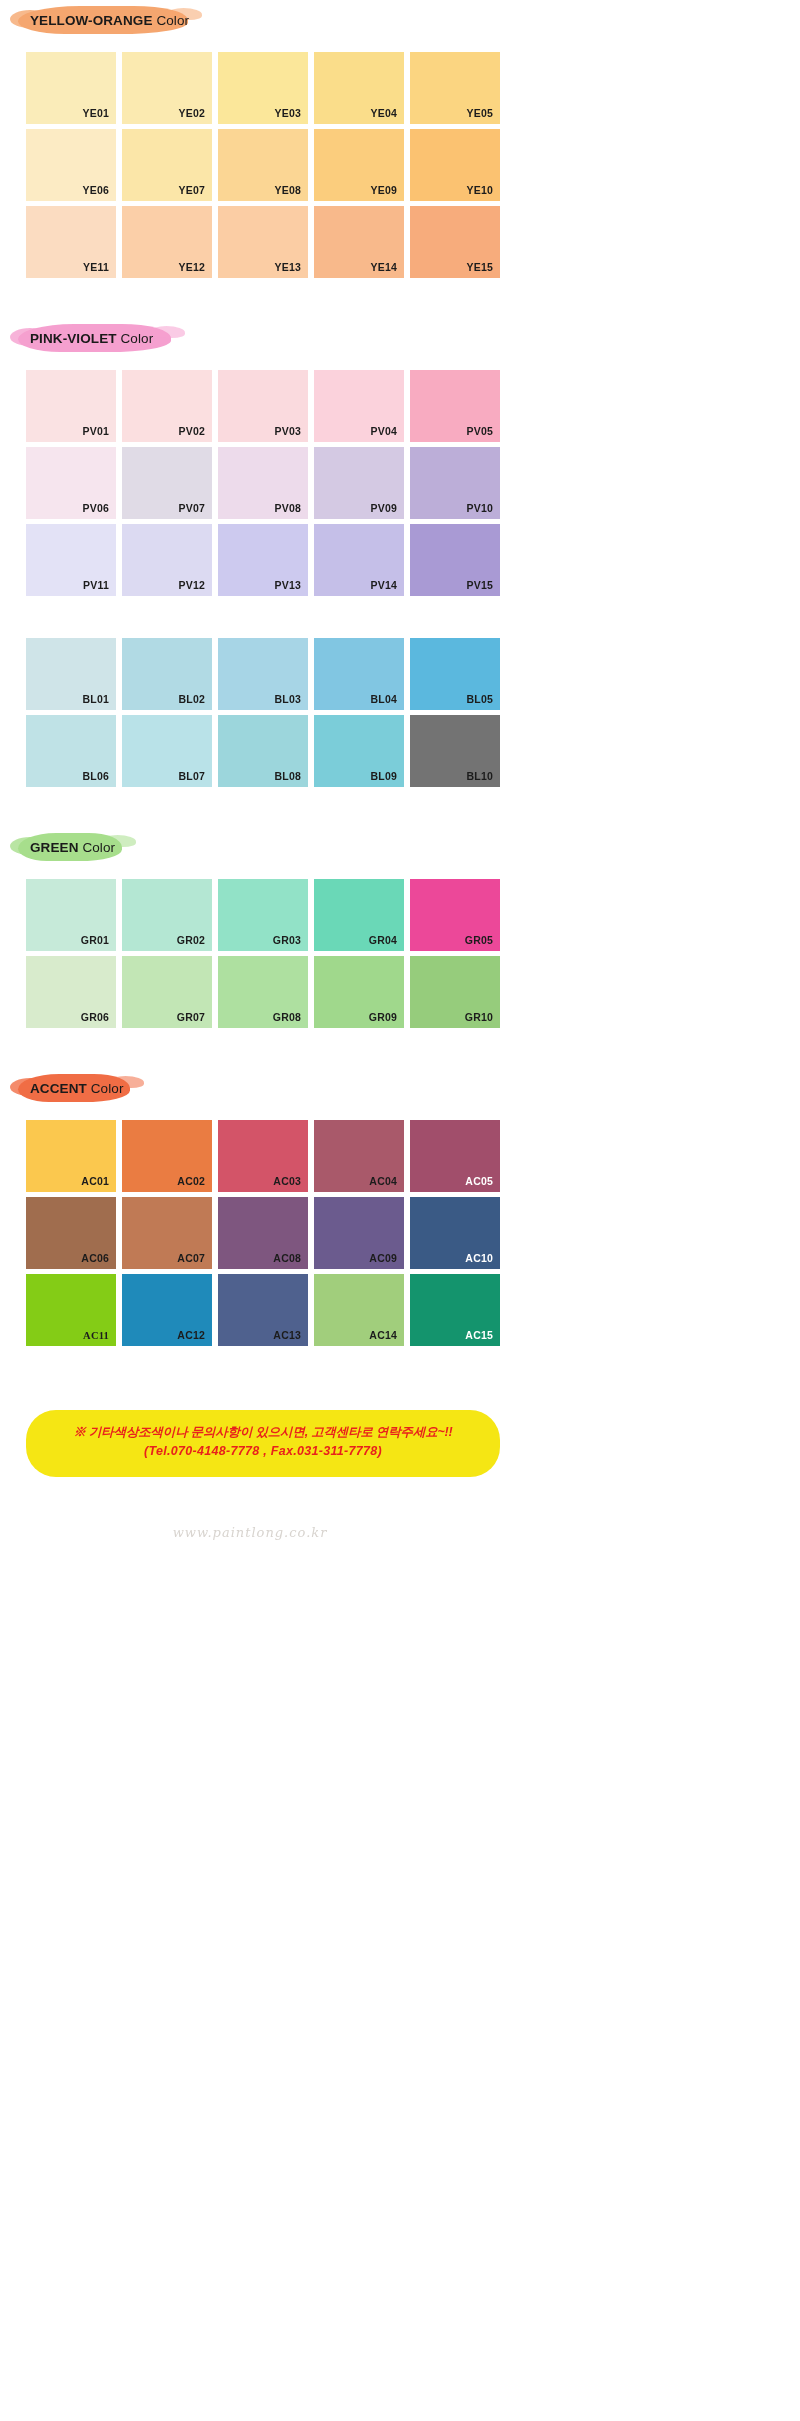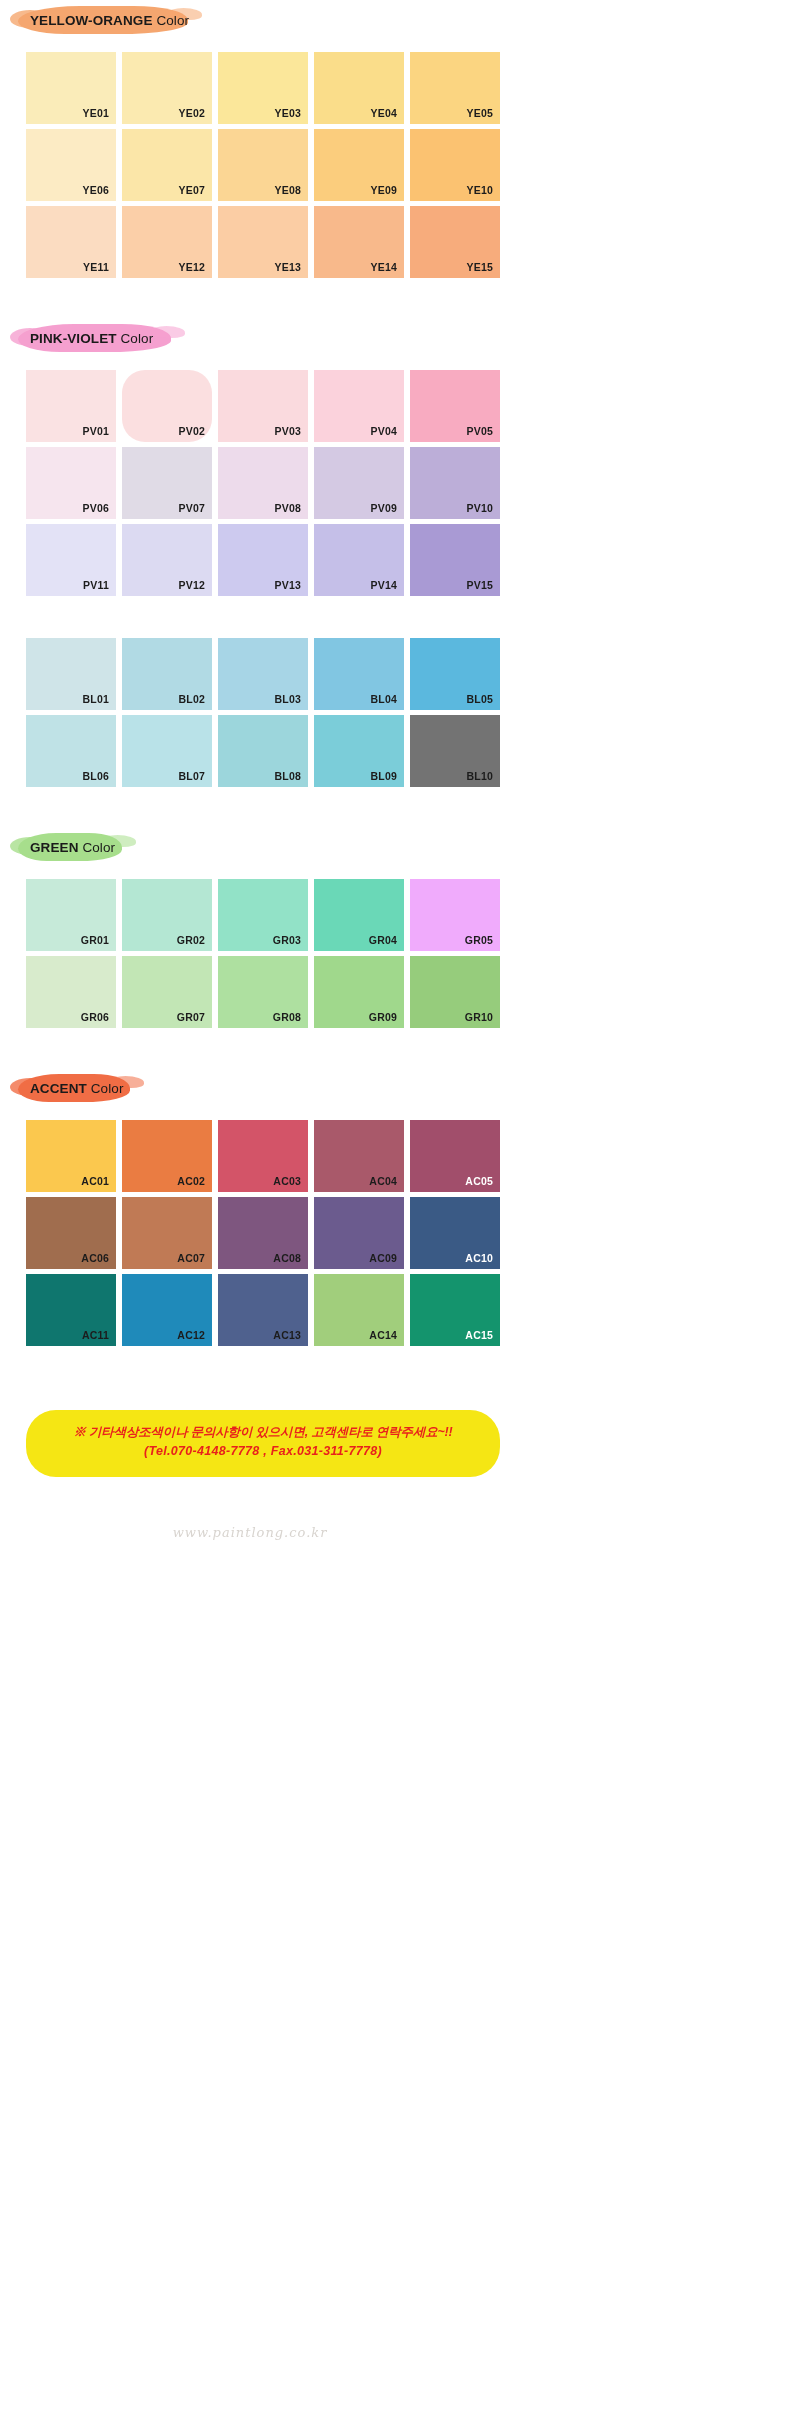--- a/index.html
+++ b/index.html
@@ -192,21 +192,21 @@
       </div>
       <div class="section">
         <div class="section-head">
           <span class="brush" style="background: rgb(245, 155, 205); width: 153.4px;"></span>
           <span class="section-title"><span class="strong">PINK-VIOLET</span> <span class="light">Color</span></span>
         </div>
         <div class="grid">
           <div class="swatch" style="background: rgb(250, 226, 227);">
             <span class="code">PV01</span>
           </div>
-          <div class="swatch" style="background: rgb(251, 223, 224); border-radius: 23px;">
+          <div class="swatch" style="background: rgb(251, 223, 224);">
             <span class="code">PV02</span>
           </div>
           <div class="swatch" style="background: rgb(250, 218, 222);">
             <span class="code">PV03</span>
           </div>
           <div class="swatch" style="background: rgb(251, 210, 220);">
             <span class="code">PV04</span>
           </div>
           <div class="swatch" style="background: rgb(248, 171, 193);">
             <span class="code">PV05</span>
@@ -290,21 +290,21 @@
           </div>
           <div class="swatch" style="background: rgb(180, 231, 211);">
             <span class="code">GR02</span>
           </div>
           <div class="swatch" style="background: rgb(146, 226, 199);">
             <span class="code">GR03</span>
           </div>
           <div class="swatch" style="background: rgb(106, 216, 183);">
             <span class="code">GR04</span>
           </div>
-          <div class="swatch" style="background: #f0abfc; text-decoration: underline;">
+          <div class="swatch" style="background: #ec4899; text-decoration: underline;">
             <span class="code">GR05</span>
           </div>
           <div class="swatch" style="background: rgb(216, 235, 204);">
             <span class="code">GR06</span>
           </div>
           <div class="swatch" style="background: rgb(194, 230, 181);">
             <span class="code">GR07</span>
           </div>
           <div class="swatch" style="background: rgb(174, 224, 160);">
             <span class="code">GR08</span>
@@ -347,21 +347,21 @@
           </div>
           <div class="swatch" style="background: rgb(126, 86, 127);">
             <span class="code">AC08</span>
           </div>
           <div class="swatch" style="background: rgb(107, 91, 142);">
             <span class="code">AC09</span>
           </div>
           <div class="swatch dark" style="background: rgb(58, 90, 133);">
             <span class="code">AC10</span>
           </div>
-          <div class="swatch" style="background: #0f766e;">
+          <div class="swatch" style="background: #84cc16; font-family: Liberation Serif, serif;">
             <span class="code">AC11</span>
           </div>
           <div class="swatch" style="background: rgb(31, 138, 186);">
             <span class="code">AC12</span>
           </div>
           <div class="swatch" style="background: rgb(79, 97, 142);">
             <span class="code">AC13</span>
           </div>
           <div class="swatch" style="background: rgb(161, 206, 124);">
             <span class="code">AC14</span>

